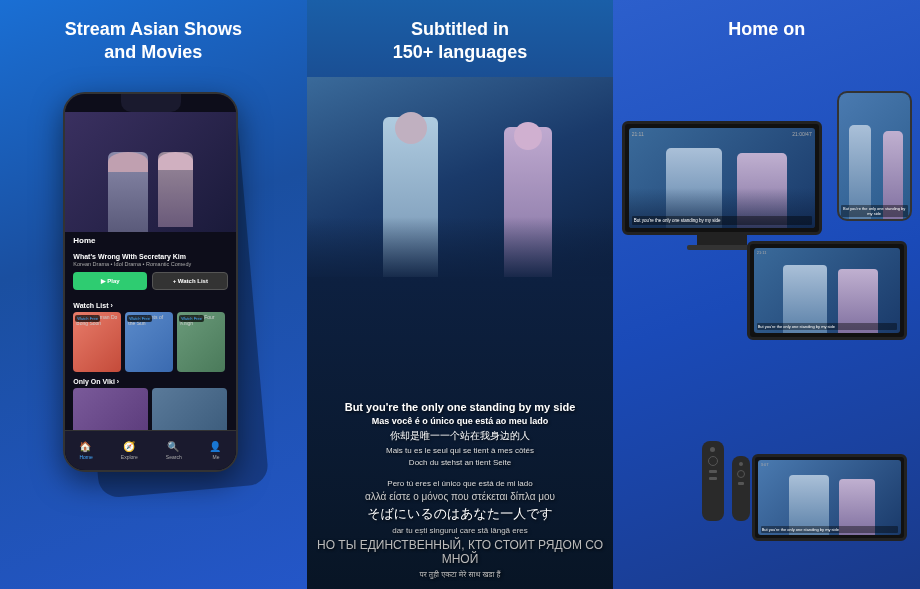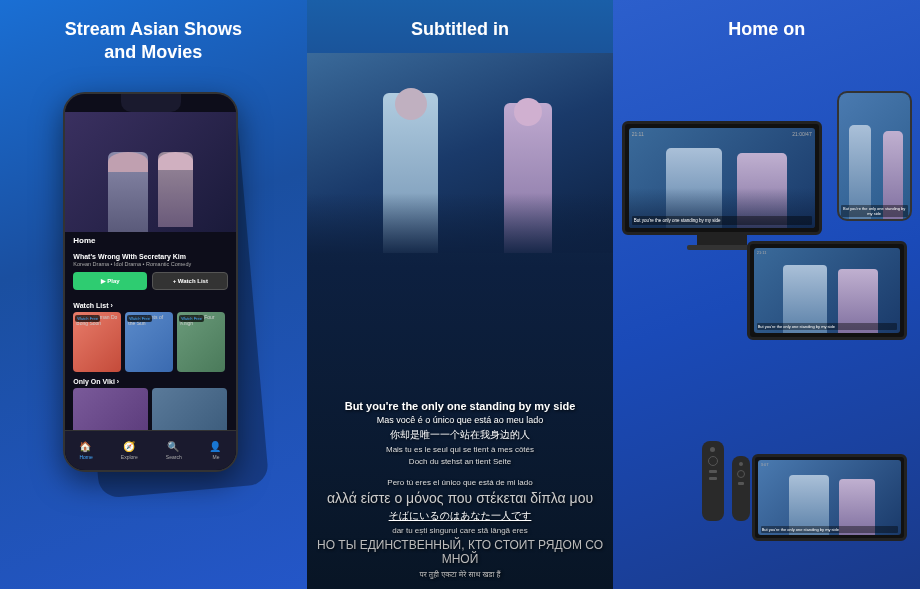--- a/index.html
+++ b/index.html
@@ -311,27 +311,27 @@
       gap: 3px;
     }
 
     .subtitle-line {
       color: white;
       text-align: center;
       text-shadow: 1px 1px 3px rgba(0,0,0,0.8);
     }
 
     .sub-main { font-size: 11px; font-weight: 600; }
-    .sub-portuguese { font-size: 9px; }
+    .sub-portuguese { font-size: 9px; font-weight: bold; }
     .sub-chinese { font-size: 10px; font-weight: 500; }
     .sub-french { font-size: 8px; color: #ddd; }
     .sub-german { font-size: 8px; color: #ddd; }
     .sub-spanish { font-size: 8px; color: #ddd; margin-top: 9px; }
-    .sub-greek { font-size: 14px; color: #ccc; }
-    .sub-japanese { font-size: 10px; font-weight: 500; text-decoration: underline; }
+    .sub-greek { font-size: 10px; color: #ccc; }
+    .sub-japanese { font-size: 13px; font-weight: 500; }
     .sub-romanian { font-size: 8px; color: #ccc; }
     .sub-russian { font-size: 12px; color: #bbb; }
     .sub-hindi { font-size: 7.5px; color: #bbb; }
 
     
     .devices-container {
       position: relative;
       width: 100%;
       flex: 1;
       display: flex;
@@ -581,20 +581,21 @@
         </div>
       </div>
     </div>
   </div>
 </div>
 
 <div class="panel panel-2">
   <div class="panel-header">
     <h2>
       <span>Subtitled in</span><br>
+      <span>150+ languages</span>
     </h2>
   </div>
 
   <div class="subtitle-bg">
     <div class="subtitle-scene">
 
       <div style="position:absolute;top:0;width:100%;height:200px;overflow:hidden;">
         <div style="width:100%;height:100%;background:linear-gradient(160deg,#3a6a9a 0%,#1a3a6a 50%,#0d2040 100%);position:relative;">
           <div style="position:absolute;bottom:0;left:25%;width:55px;height:160px;background:linear-gradient(180deg,#b0cce0 0%,#7090b0 100%);border-radius:6px 6px 0 0;">
             <div style="width:32px;height:32px;background:#c0b0c0;border-radius:50%;position:absolute;top:-5px;left:50%;transform:translateX(-50%);"></div>

